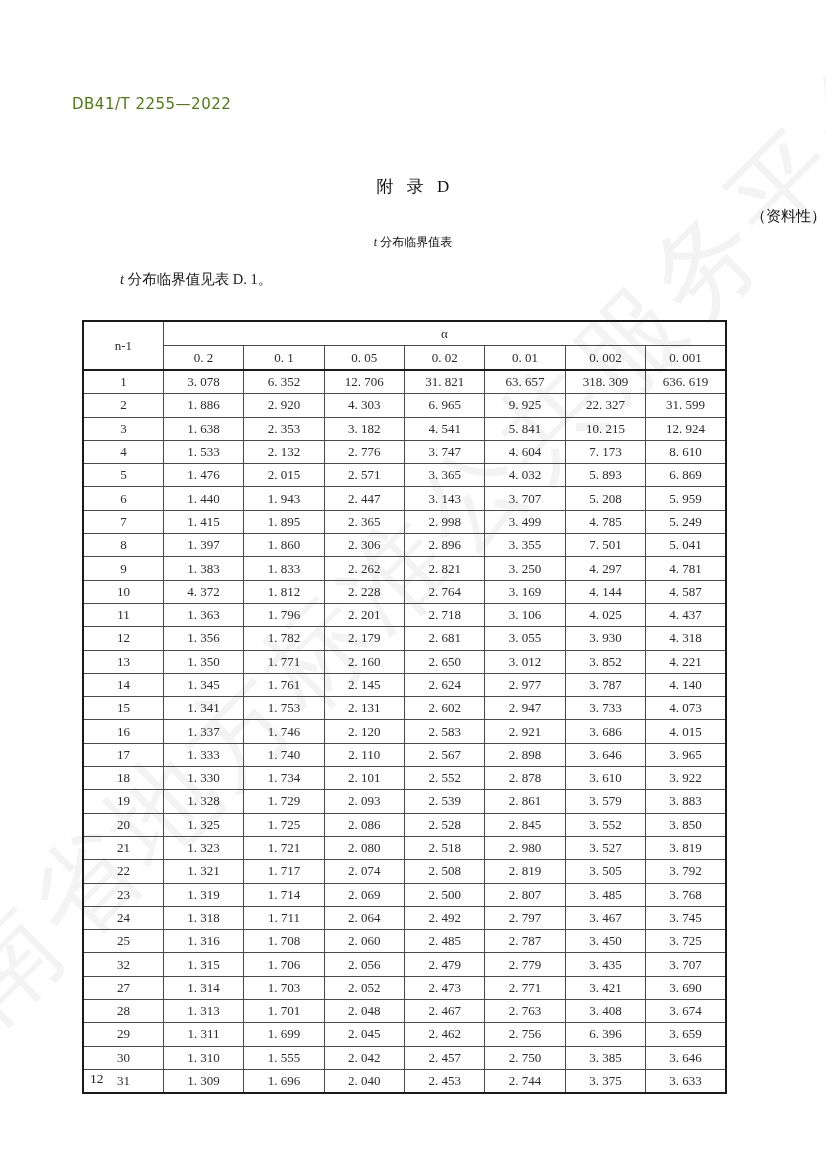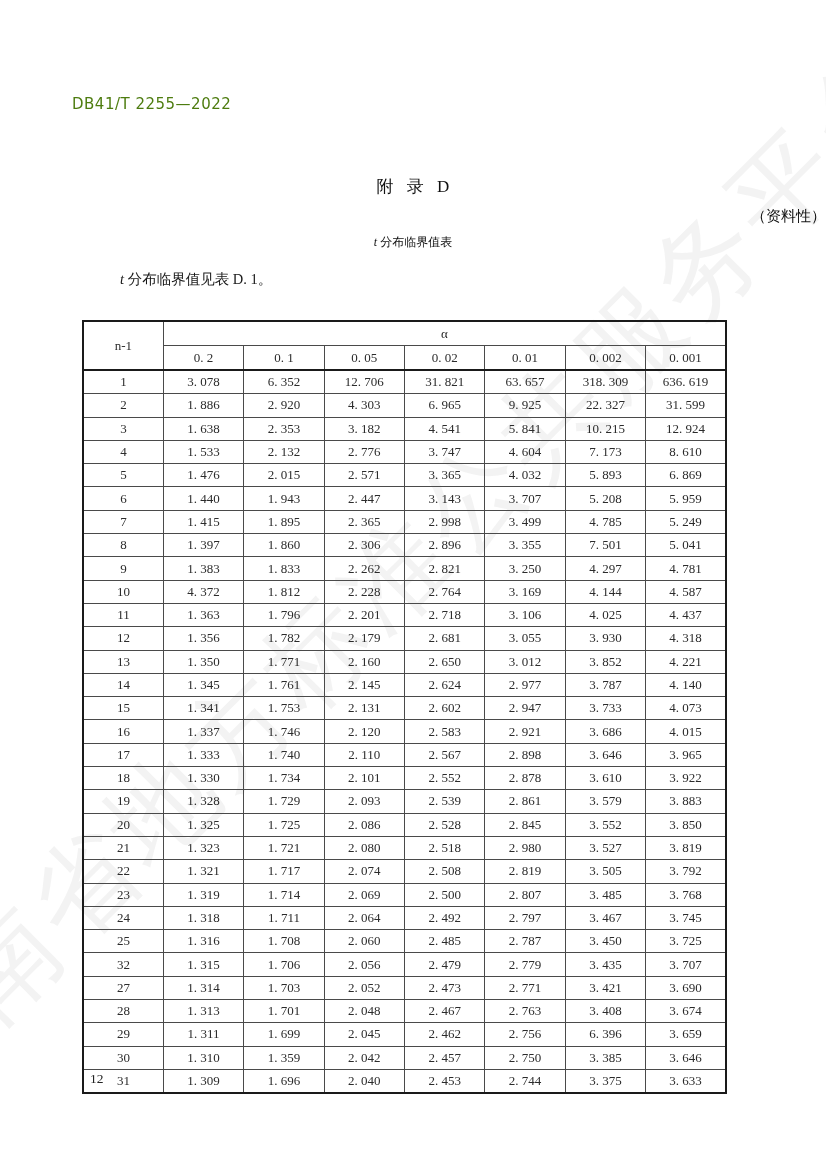--- a/index.html
+++ b/index.html
@@ -366,21 +366,21 @@
           <td class="num">1. 699</td>
           <td class="num">2. 045</td>
           <td class="num">2. 462</td>
           <td class="num">2. 756</td>
           <td class="num">6. 396</td>
           <td class="num">3. 659</td>
         </tr>
         <tr>
           <td>30</td>
           <td class="num">1. 310</td>
-          <td class="num">1. 359</td>
+          <td class="num">1. 555</td>
           <td class="num">2. 042</td>
           <td class="num">2. 457</td>
           <td class="num">2. 750</td>
           <td class="num">3. 385</td>
           <td class="num">3. 646</td>
         </tr>
         <tr>
           <td>31</td>
           <td class="num">1. 309</td>
           <td class="num">1. 696</td>

